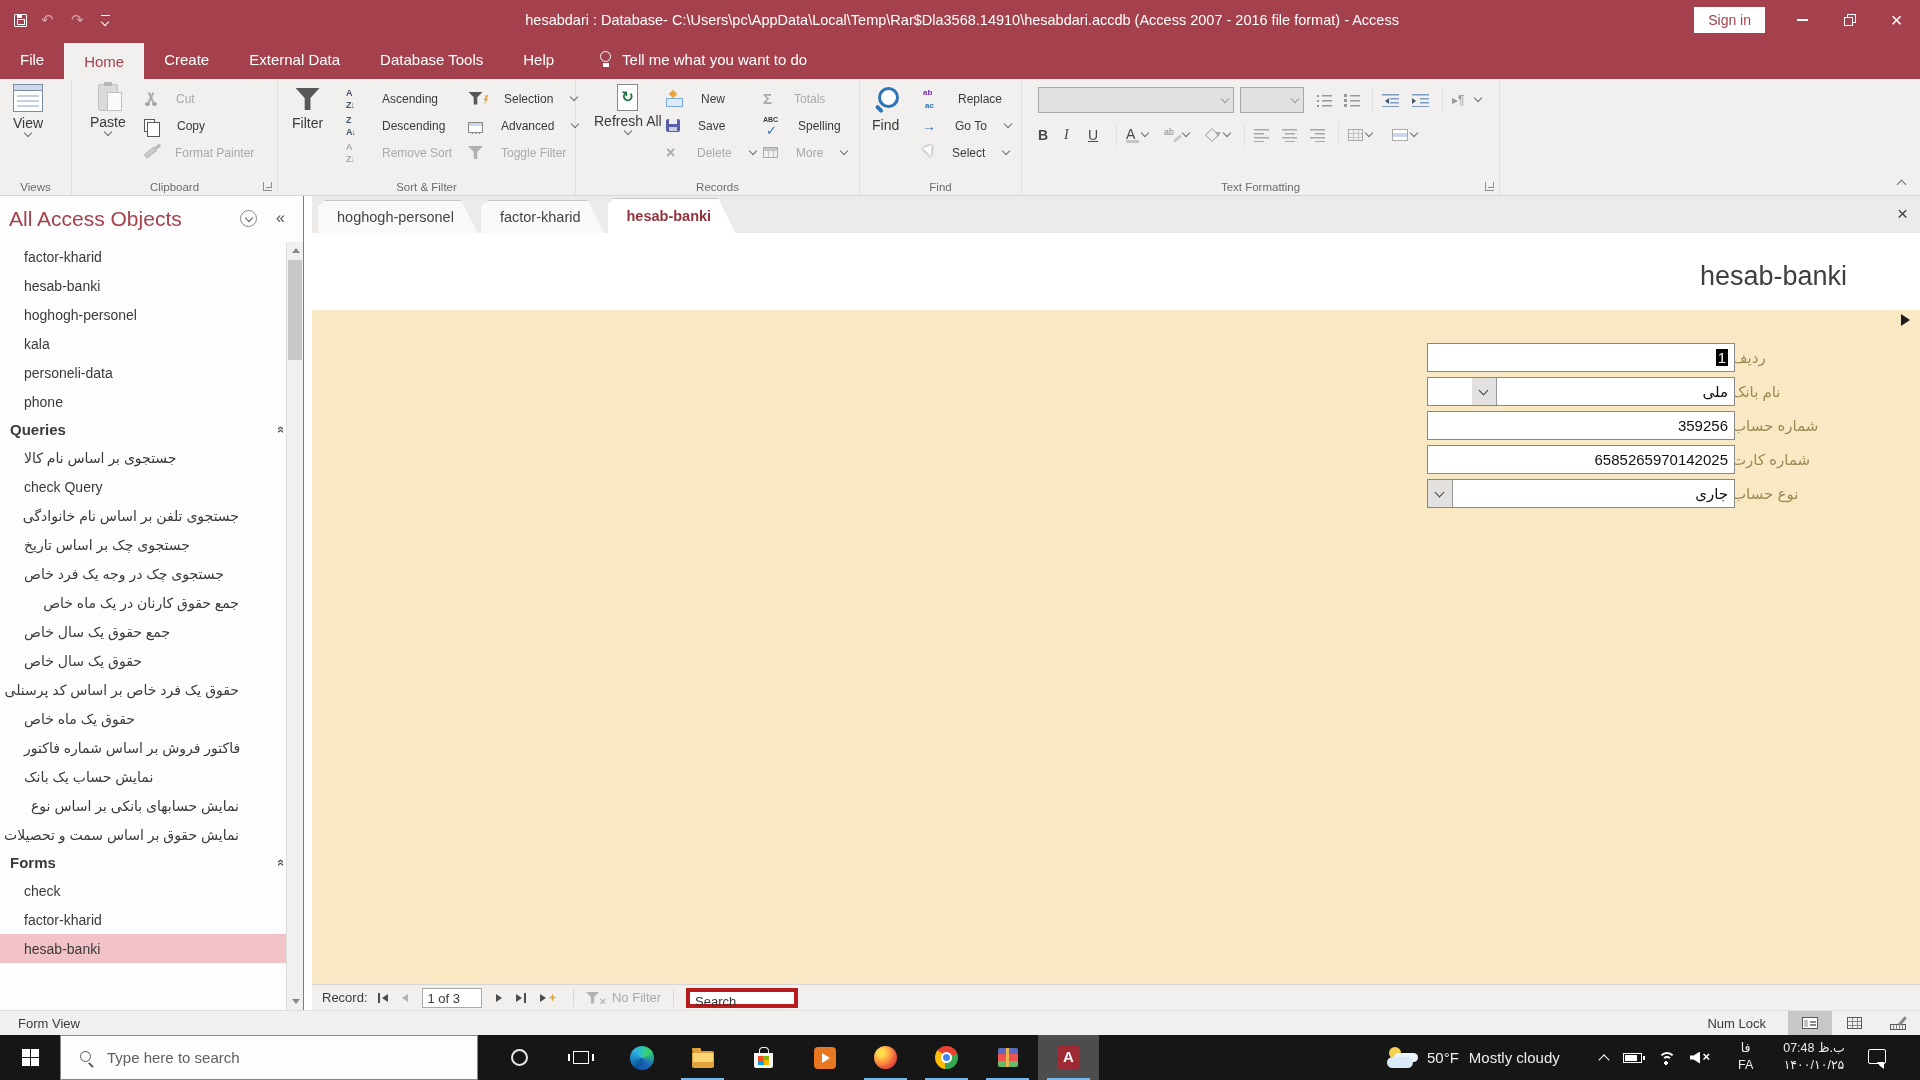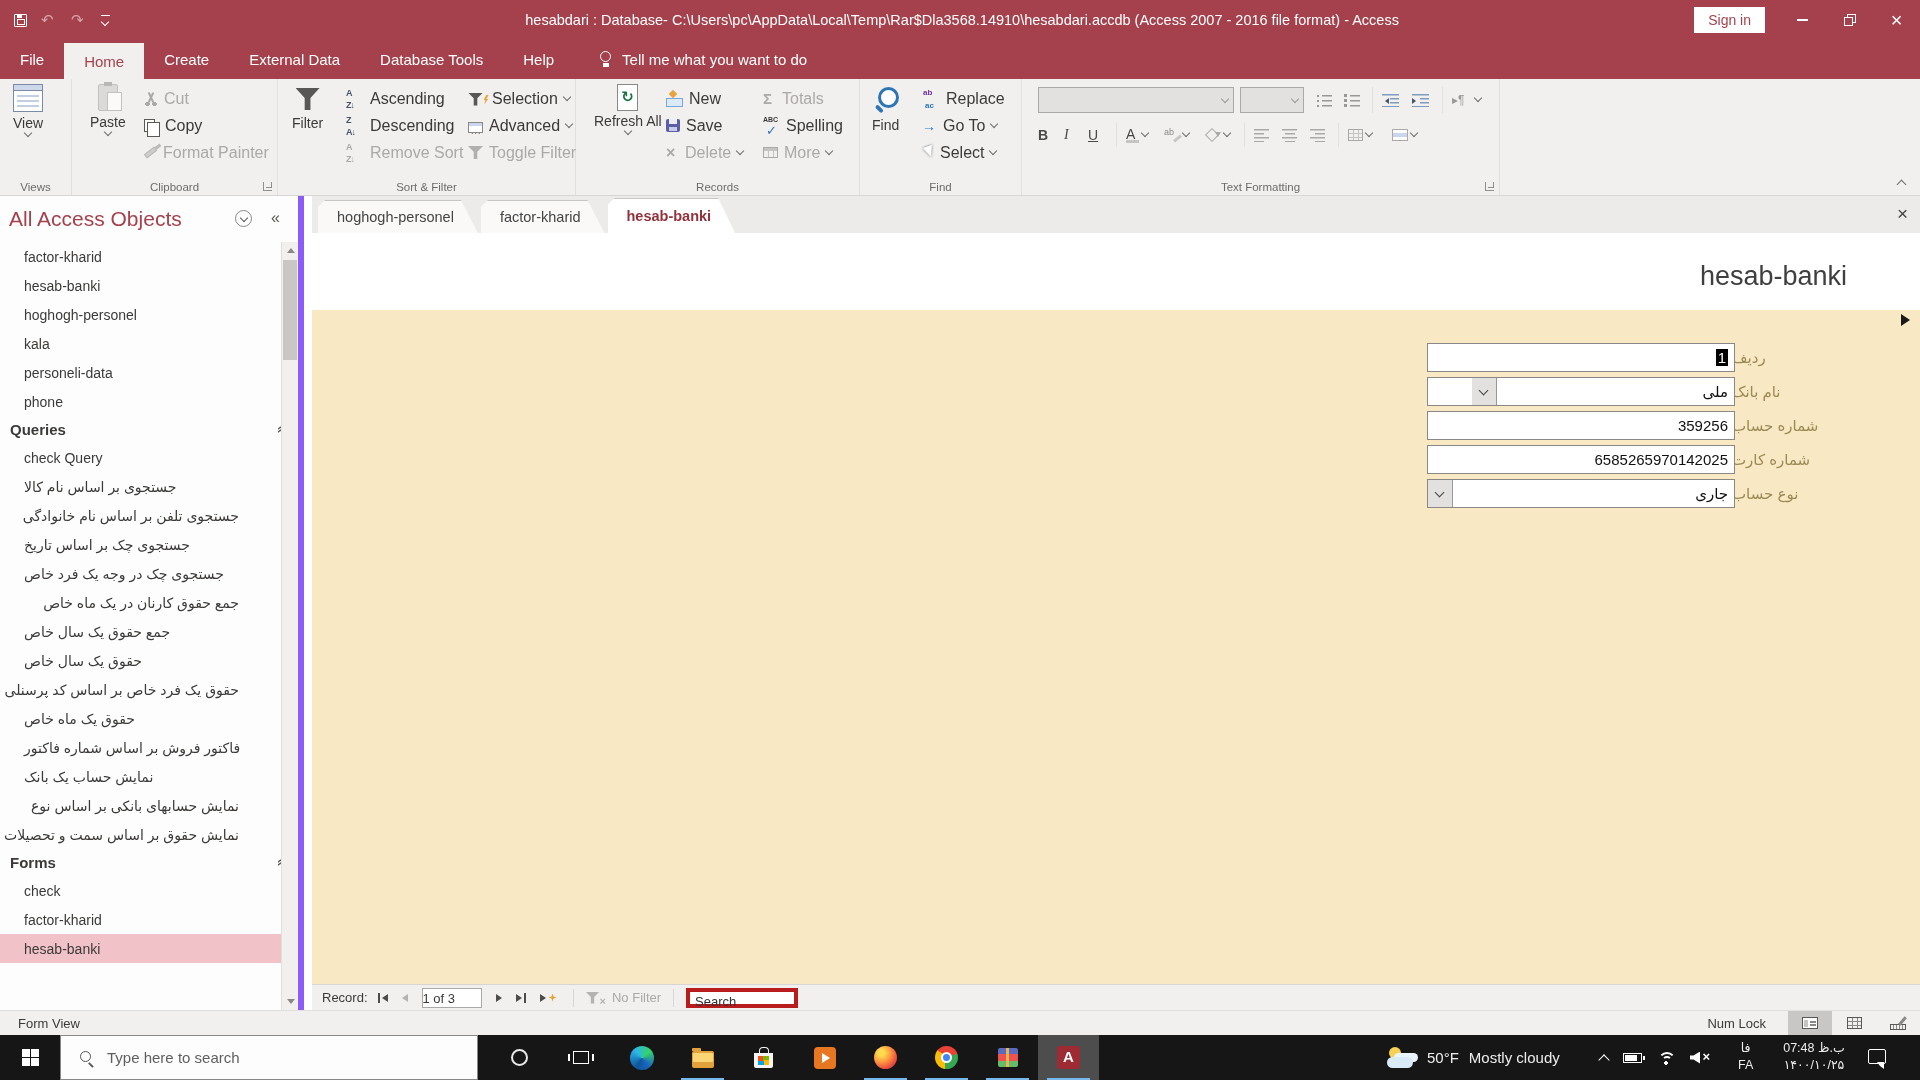--- a/index.html
+++ b/index.html
@@ -34,21 +34,21 @@
   #tellme{display:flex;align-items:center;gap:10px;margin-left:26px}
   .bulb{width:12px;height:17px}
   .bulb::before{content:"";left:0;top:0;width:9px;height:9px;border:1.4px solid #fff;border-radius:50%}
   .bulb::after{content:"";left:3px;bottom:1px;width:6px;height:4px;background:#fff}
 
   
   #ribbon{position:absolute;left:0;top:79px;width:1920px;height:117px;background:#F1F0EF;border-bottom:1px solid #D8D6D4}
   .rgroup{position:absolute;top:0;height:116px;border-right:1px solid #E2E0DE}
   .glabel{position:absolute;left:0;right:0;bottom:2px;text-align:center;font-size:11.5px;color:#6E6C6A;white-space:nowrap}
   .bigbtn{position:absolute;top:5px;display:flex;flex-direction:column;align-items:center;gap:3px;font-size:14px;color:#3B3A39;text-align:center}
-  .srow{display:flex;align-items:center;gap:6px;height:27px;font-size:16px;color:#3B3A39;white-space:nowrap}
+  .srow{display:flex;align-items:center;gap:18px;height:27px;font-size:12px;color:#3B3A39;white-space:nowrap}
   .dis{color:#ABA9A7}
   .cv{display:inline-block;width:6px;height:6px;border-right:1.3px solid #6E6C6A;border-bottom:1.3px solid #6E6C6A;transform:rotate(45deg);margin-top:-4px;flex:none}
   .dl{position:absolute;right:5px;bottom:4px;width:9px;height:9px;border-left:1px solid #918F8D;border-bottom:1px solid #918F8D}
   .dl::after{content:"";position:absolute;right:0;top:0;width:5px;height:5px;border-right:1.4px solid #918F8D;border-bottom:1.4px solid #918F8D}
   .vsep{position:absolute;top:8px;bottom:22px;width:1px;background:#E2E0DE}
 
   .i-view{width:30px;height:28px;border:1px solid #7A8BA5;background:#fff}
   .i-view::before{content:"";left:0;right:0;top:0;height:5px;background:#CDD8EA;border-bottom:1px solid #7A8BA5}
   .i-view::after{content:"";left:3px;right:3px;top:10px;height:2px;background:#C2CEE2;box-shadow:0 5px 0 #C2CEE2,0 10px 0 #C2CEE2}
   .i-paste{width:20px;height:27px;background:#DCDAD8;border:1px solid #C3C1BF;border-radius:2px}
@@ -138,21 +138,21 @@
   .i-dir::before{content:"▸¶";font-size:12px;color:#9A9896;line-height:15px}
   .i-align{width:15px;height:13px}
   .i-align.l{background:linear-gradient(#ABA9A7 0 0) no-repeat 0 0/15px 1.5px,linear-gradient(#ABA9A7 0 0) no-repeat 0 4px/10px 1.5px,linear-gradient(#ABA9A7 0 0) no-repeat 0 8px/15px 1.5px,linear-gradient(#ABA9A7 0 0) no-repeat 0 12px/10px 1.5px}
   .i-align.c{background:linear-gradient(#ABA9A7 0 0) no-repeat 0 0/15px 1.5px,linear-gradient(#ABA9A7 0 0) no-repeat 2.5px 4px/10px 1.5px,linear-gradient(#ABA9A7 0 0) no-repeat 0 8px/15px 1.5px,linear-gradient(#ABA9A7 0 0) no-repeat 2.5px 12px/10px 1.5px}
   .i-align.r{background:linear-gradient(#ABA9A7 0 0) no-repeat 0 0/15px 1.5px,linear-gradient(#ABA9A7 0 0) no-repeat 5px 4px/10px 1.5px,linear-gradient(#ABA9A7 0 0) no-repeat 0 8px/15px 1.5px,linear-gradient(#ABA9A7 0 0) no-repeat 5px 12px/10px 1.5px}
   .i-gridl{width:15px;height:12px;border:1px solid #ABA9A7;background:repeating-linear-gradient(to right,transparent 0 4px,#C6C4C2 4px 5px),repeating-linear-gradient(transparent 0 3px,#C6C4C2 3px 4px)}
   .i-altrow{width:16px;height:12px;border:1px solid #ABA9A7;background:linear-gradient(#fff 0 3px,#C9D7EE 3px 7px,#fff 7px)}
   .cvu{position:absolute;width:7px;height:7px;border-left:1.4px solid #6E6C6A;border-top:1.4px solid #6E6C6A;transform:rotate(45deg)}
 
   
-  #navpane{position:absolute;left:0;top:196px;width:304px;height:814px;background:#FEFDFD;border-right:6px solid #8b5cf6}
+  #navpane{position:absolute;left:0;top:196px;width:304px;height:814px;background:#FEFDFD;border-right:1px solid #8b5cf6}
   #navhdr{position:absolute;left:0;top:0;right:0;height:46px;display:flex;align-items:center}
   #navtitle{font-size:21px;color:#A4414C;padding-left:9px;white-space:nowrap}
   .navddl{position:absolute;right:46px;top:14px;width:17px;height:17px;border:1px solid #8A8886;border-radius:50%}
   .navddl::after{content:"";position:absolute;left:4.5px;top:4px;width:5px;height:5px;border-right:1.3px solid #5A5856;border-bottom:1.3px solid #5A5856;transform:rotate(45deg)}
   .navcol{position:absolute;right:18px;top:13px;font-size:16px;color:#5A5856}
   #navlist{position:absolute;left:0;top:46px;width:295px;bottom:0;overflow:hidden}
   .navitem{display:flex;align-items:center;gap:9px;height:29px;padding-left:15px;font-size:14px;color:#3B3A39;white-space:nowrap;overflow:hidden}
   .navitem.rtl{flex-direction:row-reverse;justify-content:flex-start;padding-left:0;padding-right:47px}
   .navitem.sel{background:#F1C2C7}
   .navhead{display:flex;align-items:center;height:27px;padding:0 10px;font-size:15px;font-weight:bold;color:#3B3A39}
@@ -182,21 +182,21 @@
   #shutter{position:absolute;right:4px;top:118px;width:0;height:0;border:6px solid transparent;border-left:9px solid #1a1a1a}
 
   
   #recordbar{position:absolute;left:0;bottom:0;right:0;height:26px;background:#F1F0EF;border-top:1px solid #D8D6D4;display:flex;align-items:center;font-size:13px;color:#3B3A39;padding-left:10px;gap:6px}
   .rnav{display:flex;align-items:center;gap:2px;padding:0 4px}
   .rtri-l{width:0;height:0;border:4.5px solid transparent;border-right:6.5px solid #4E4C4A;border-left:none}
   .rtri-r{width:0;height:0;border:4.5px solid transparent;border-left:6.5px solid #4E4C4A;border-right:none}
   .rtri-l.dim{border-right-color:#B5B3B1}
   .rbarv{width:2px;height:10px;background:#4E4C4A}
   .rstar{width:8px;height:8px;background:#E0A62E;clip-path:polygon(50% 0,63% 37%,100% 50%,63% 63%,50% 100%,37% 63%,0 50%,37% 37%);margin-left:1px}
-  #recbox{width:60px;height:20px;background:#fff;border:1px solid #ABA9A7;line-height:19px;margin:0 4px}
+  #recbox{width:60px;height:20px;background:#fff;border:1px solid #ABA9A7;line-height:19px;padding-left:5px;margin:0 4px}
   .rsep{width:1px;height:18px;background:#D8D6D4;margin:0 6px}
   .i-nofilter{width:14px;height:12px;background:#B5B3B1;clip-path:polygon(0 0,100% 0,62% 45%,62% 100%,38% 100%,38% 45%)}
   .nfx{color:#B5B3B1;font-weight:bold;margin-left:-6px;margin-top:6px;font-size:11px}
   #searchbox{width:112px;height:20px;background:#fff;border:4px solid #b91c1c;line-height:19px;padding-left:5px;color:#333}
 
   
   #statusbar{position:absolute;left:0;top:1010px;width:1920px;height:25px;background:#F1F0EF;border-top:1px solid #E1DFDD;display:flex;align-items:center;font-size:13px;color:#3B3A39}
   #sb-left{padding-left:18px}
   #numlock{margin-left:auto;margin-right:22px}
   .svbtn{width:44px;height:25px;display:flex;align-items:center;justify-content:center}
@@ -533,25 +533,25 @@
       <div class="navitem">
         <span class="mi ic-table"></span>
         <span class="navtxt">phone</span>
       </div>
       <div class="navhead">
         <span>Queries</span>
         <span class="hc">«</span>
       </div>
       <div class="navitem">
         <span class="mi ic-query"></span>
+        <span class="navtxt">جستجوی بر اساس نام کالا</span>
+      </div>
+      <div class="navitem">
+        <span class="mi ic-query"></span>
         <span class="navtxt">check Query</span>
-      </div>
-      <div class="navitem">
-        <span class="mi ic-query"></span>
-        <span class="navtxt">جستجوی بر اساس نام کالا</span>
       </div>
       <div class="navitem rtl">
         <span class="mi ic-query"></span>
         <span class="navtxt">جستجوی تلفن بر اساس نام خانوادگی</span>
       </div>
       <div class="navitem">
         <span class="mi ic-query"></span>
         <span class="navtxt">جستجوی چک بر اساس تاریخ</span>
       </div>
       <div class="navitem">

